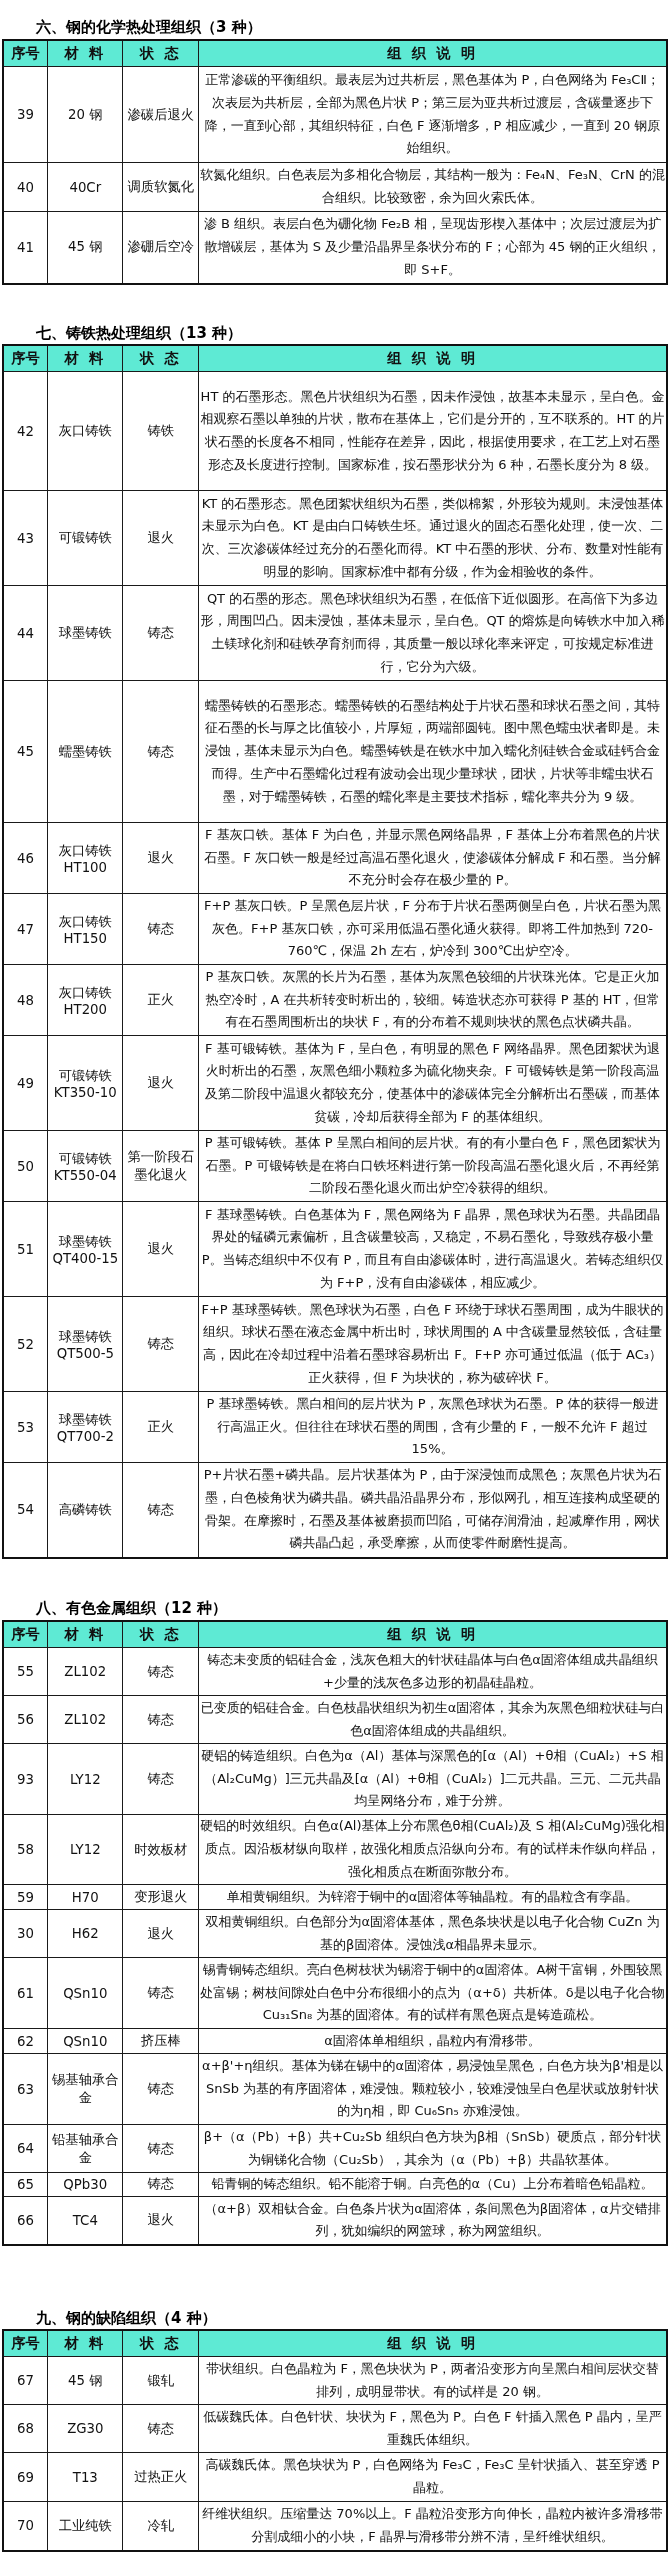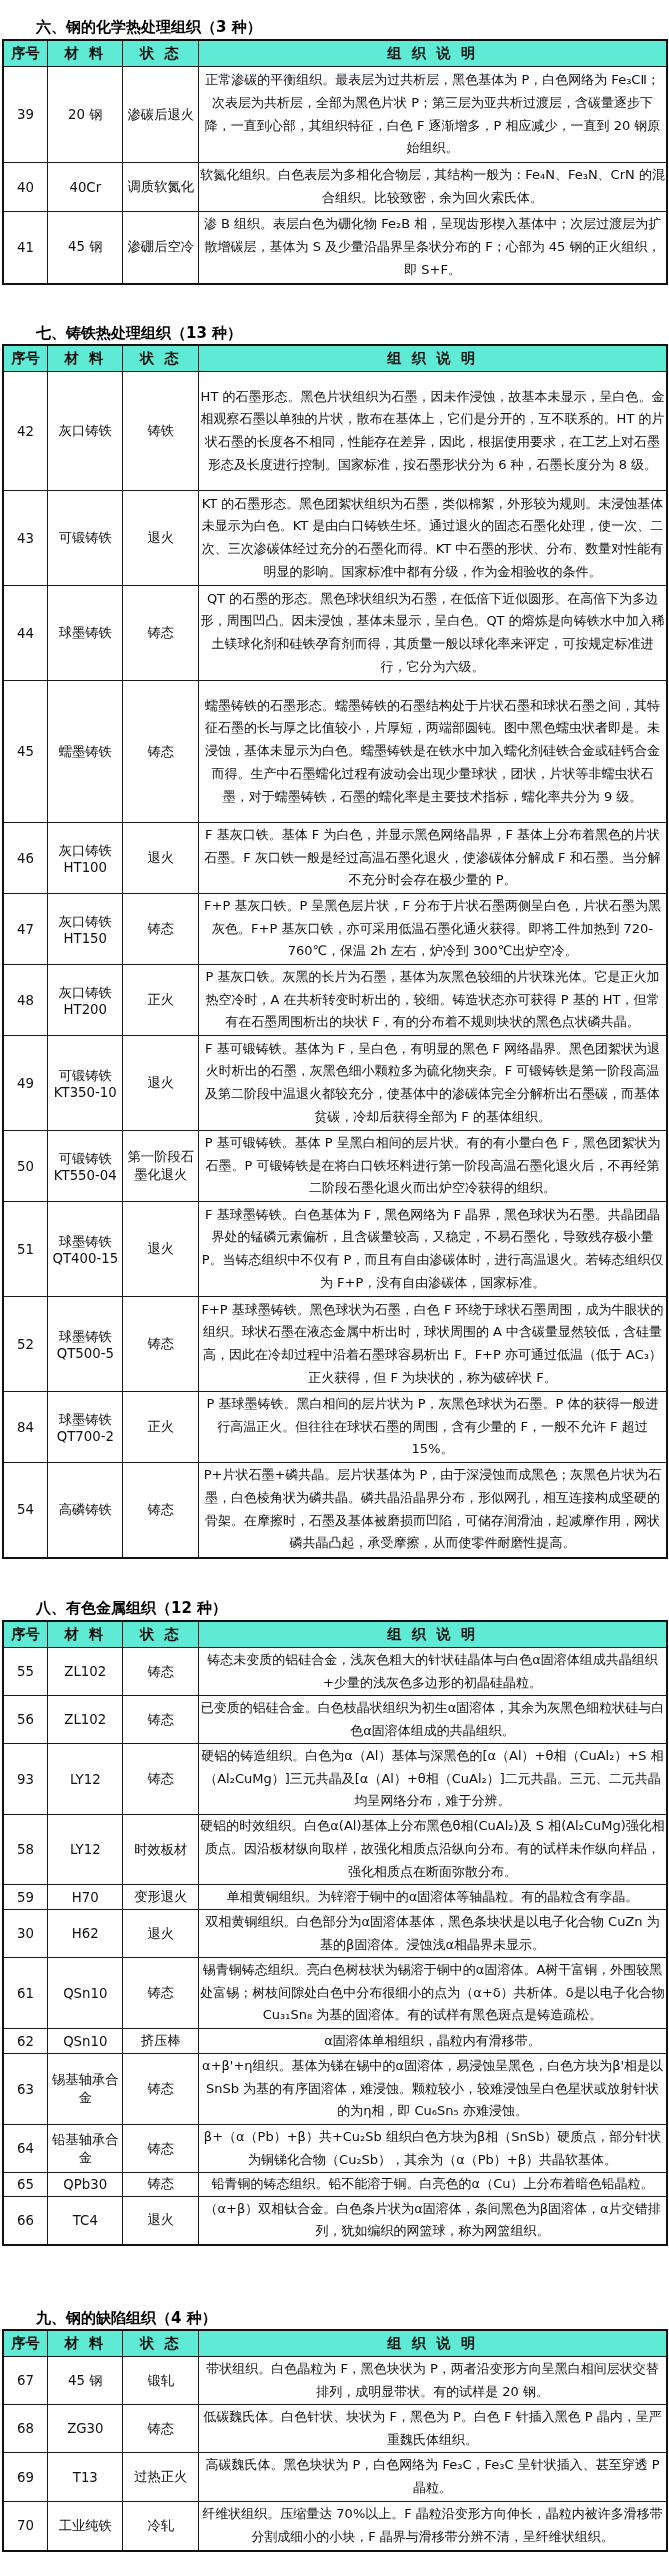--- a/index.html
+++ b/index.html
@@ -127,30 +127,30 @@
     <tr style="height:71px;">
       <td>50</td>
       <td>可锻铸铁 KT550-04</td>
       <td>第一阶段石墨化退火</td>
       <td class="desc">P 基可锻铸铁。基体 P 呈黑白相间的层片状。有的有小量白色 F，黑色团絮状为石墨。P 可锻铸铁是在将白口铁坯料进行第一阶段高温石墨化退火后，不再经第二阶段石墨化退火而出炉空冷获得的组织。</td>
     </tr>
     <tr style="height:95px;">
       <td>51</td>
       <td>球墨铸铁 QT400-15</td>
       <td>退火</td>
-      <td class="desc">F 基球墨铸铁。白色基体为 F，黑色网络为 F 晶界，黑色球状为石墨。共晶团晶界处的锰磷元素偏析，且含碳量较高，又稳定，不易石墨化，导致残存极小量 P。当铸态组织中不仅有 P，而且有自由渗碳体时，进行高温退火。若铸态组织仅为 F+P，没有自由渗碳体，国家标准。</td>
+      <td class="desc">F 基球墨铸铁。白色基体为 F，黑色网络为 F 晶界，黑色球状为石墨。共晶团晶界处的锰磷元素偏析，且含碳量较高，又稳定，不易石墨化，导致残存极小量 P。当铸态组织中不仅有 P，而且有自由渗碳体时，进行高温退火。若铸态组织仅为 F+P，没有自由渗碳体，相应减少。</td>
     </tr>
     <tr style="height:95px;">
       <td>52</td>
       <td>球墨铸铁 QT500-5</td>
       <td>铸态</td>
       <td class="desc">F+P 基球墨铸铁。黑色球状为石墨，白色 F 环绕于球状石墨周围，成为牛眼状的组织。球状石墨在液态金属中析出时，球状周围的 A 中含碳量显然较低，含硅量高，因此在冷却过程中沿着石墨球容易析出 F。F+P 亦可通过低温（低于 AC₃）正火获得，但 F 为块状的，称为破碎状 F。</td>
     </tr>
     <tr style="height:71px;">
-      <td>84</td>
+      <td>53</td>
       <td>球墨铸铁 QT700-2</td>
       <td>正火</td>
       <td class="desc">P 基球墨铸铁。黑白相间的层片状为 P，灰黑色球状为石墨。P 体的获得一般进行高温正火。但往往在球状石墨的周围，含有少量的 F，一般不允许 F 超过 15%。</td>
     </tr>
     <tr style="height:95px;">
       <td>54</td>
       <td>高磷铸铁</td>
       <td>铸态</td>
       <td class="desc">P+片状石墨+磷共晶。层片状基体为 P，由于深浸蚀而成黑色；灰黑色片状为石墨，白色棱角状为磷共晶。磷共晶沿晶界分布，形似网孔，相互连接构成坚硬的骨架。在摩擦时，石墨及基体被磨损而凹陷，可储存润滑油，起减摩作用，网状磷共晶凸起，承受摩擦，从而使零件耐磨性提高。</td>
     </tr>

